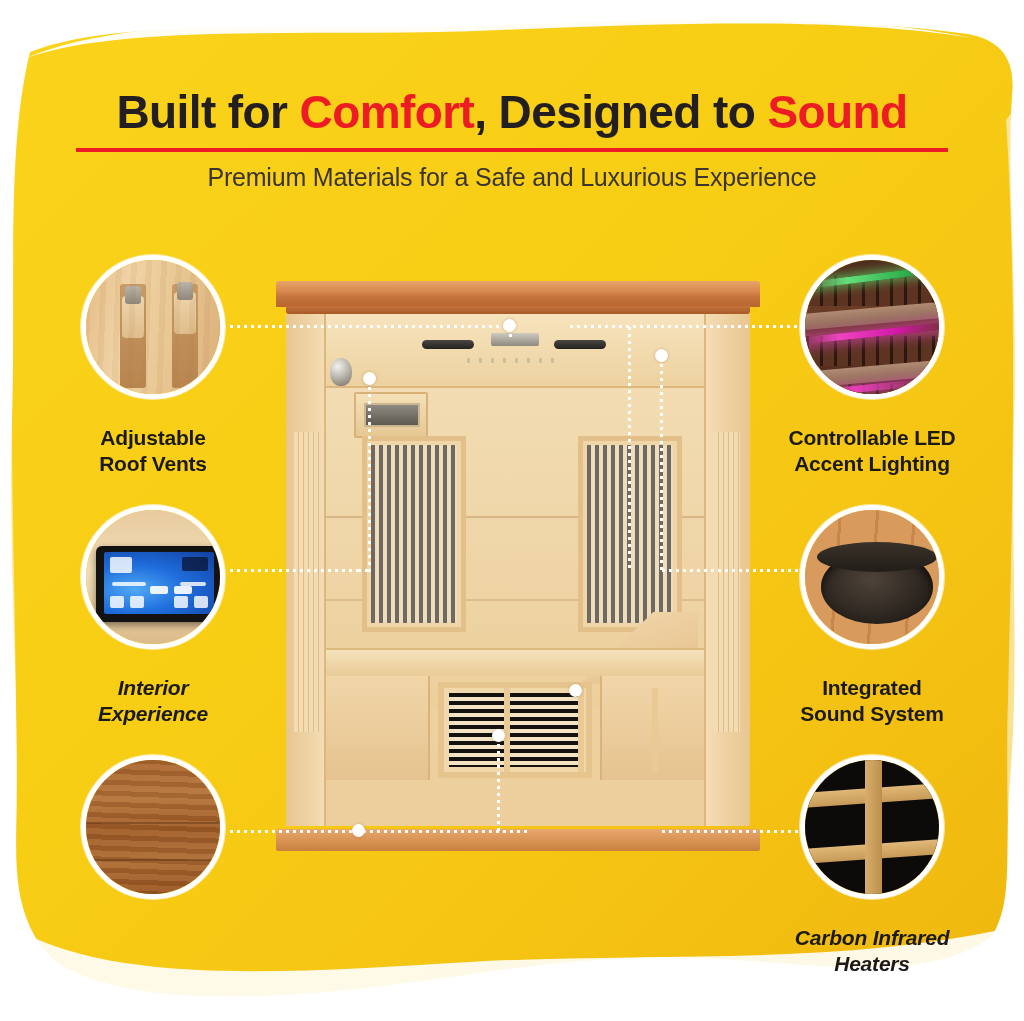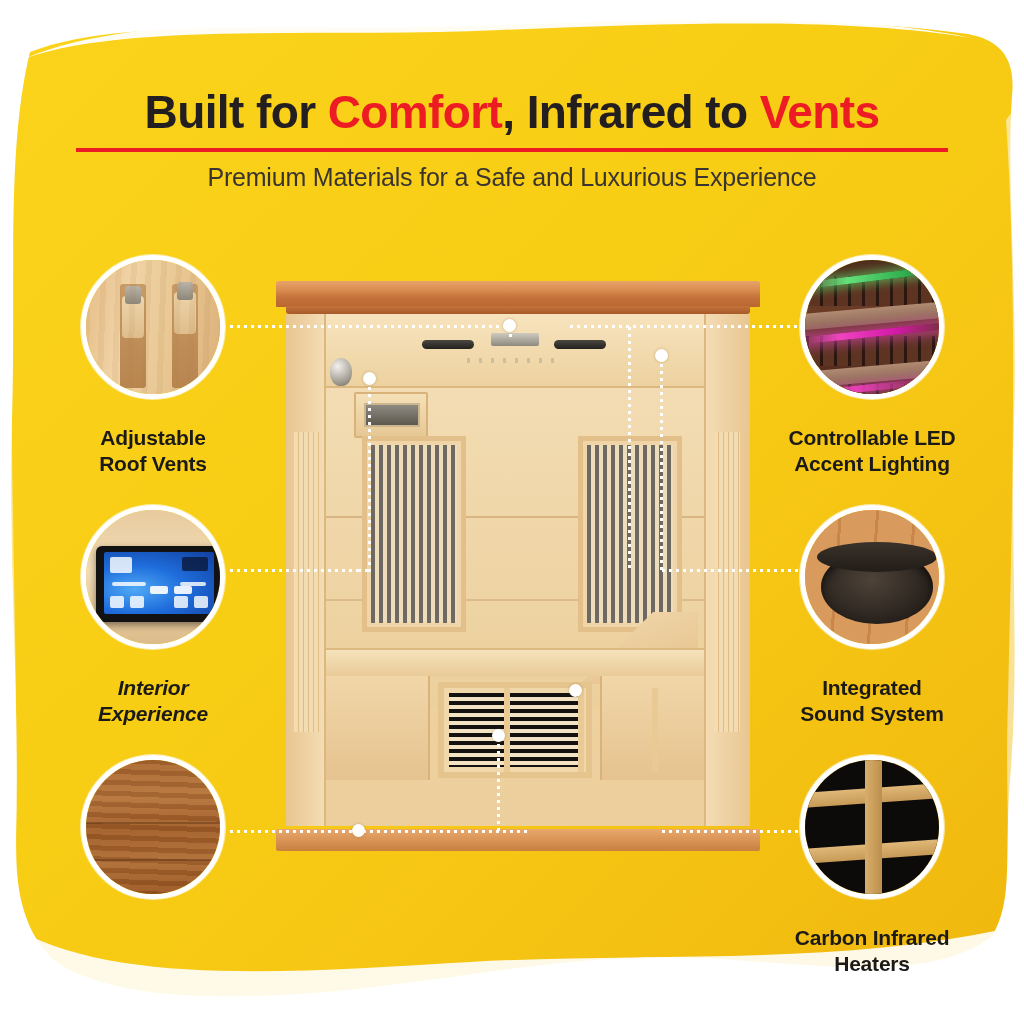--- a/index.html
+++ b/index.html
@@ -234,21 +234,21 @@
         M 1006,120 C 1018,300 1012,520 1008,700 C 1004,820 1016,900 998,944
         L 1024,944 L 1024,96 Z"></path>
       <path fill="#ffffff" opacity="0.5" d="
         M 16,110 C 6,300 14,520 16,700 C 18,830 8,912 40,958
         L 0,958 L 0,96 Z"></path>
     </svg>
   </div>
 
   <div class="header">
     <div class="headline">
-      <span>Built for </span><span class="accent">Comfort</span><span>, Infrared to </span><span class="accent">Vents</span>
+      <span>Built for </span><span class="accent">Comfort</span><span>, Designed to </span><span class="accent">Sound</span>
     </div>
     <div class="rule"></div>
     <div class="subtitle">Premium Materials for a Safe and Luxurious Experience</div>
   </div>
 
   <div class="product">
     <div class="crown"></div>
     <div class="cab-body">
       <div class="ceiling">
         <div class="vent-slot vent-l"></div>
@@ -390,21 +390,21 @@
         <div class="cone"></div>
         <div class="ring"></div>
       </div>
     </div>
     <div class="flabel">
       <span>Integrated</span><br>
       <span>Sound System</span>
     </div>
   </div>
 
-  <div class="feature" style="left:752px; top:755px;">
+  <div class="feature" style="left:752px; top:755px;font-style:italic;">
     <div class="thumb">
       <div class="inner art-carbon">
         <div class="hbar h1"></div>
           <div class="hbar h2"></div>
         <div class="vbar"></div>
       </div>
     </div>
     <div class="flabel">
       <span>Carbon Infrared</span><br>
       <span>Heaters</span>

